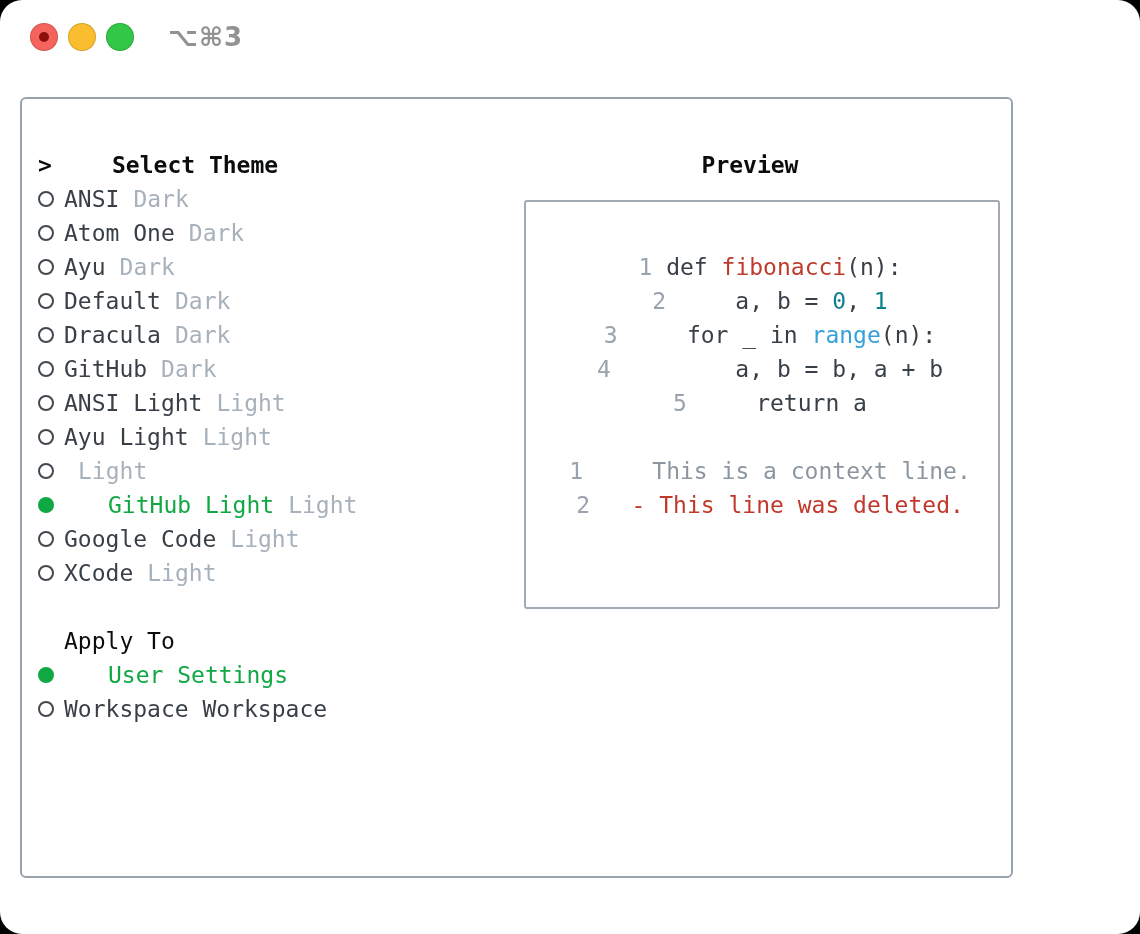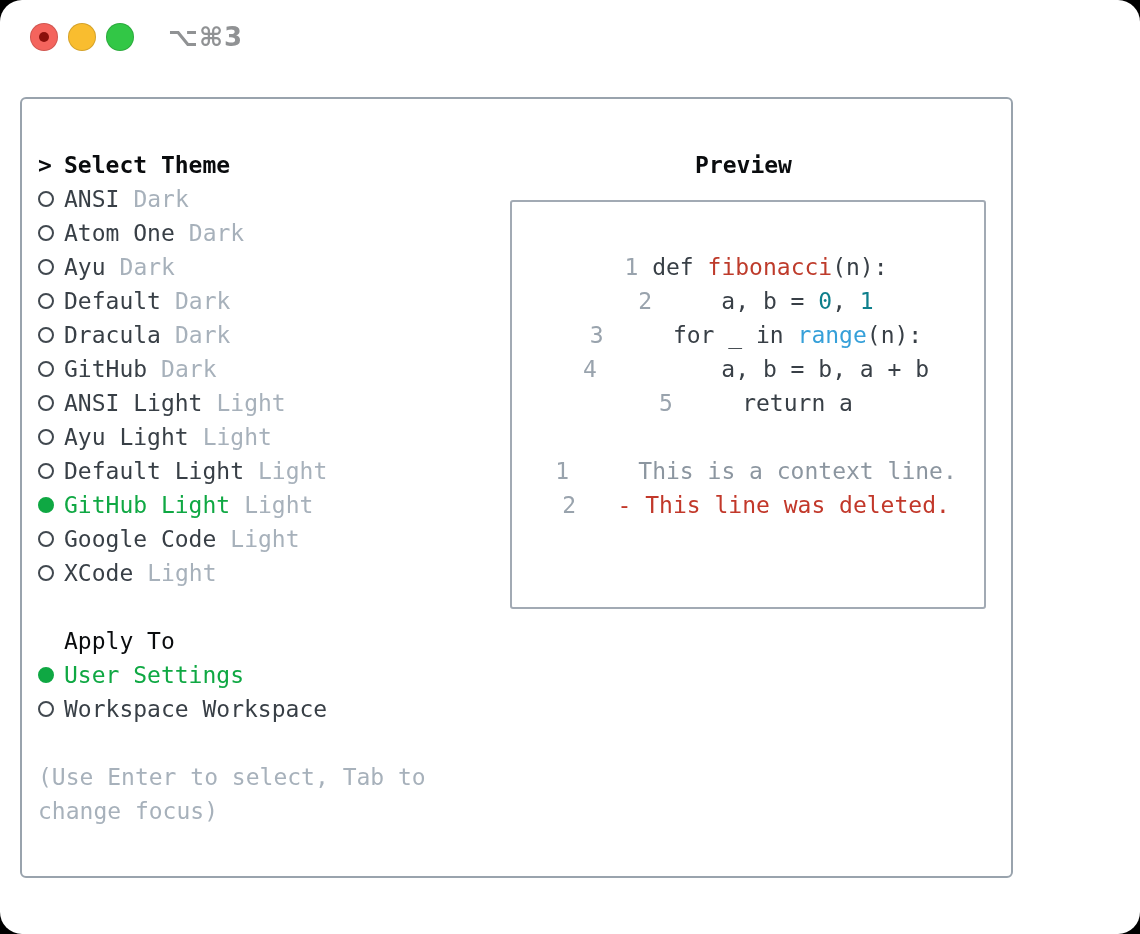--- a/index.html
+++ b/index.html
@@ -46,41 +46,41 @@
     padding:49px 24px 0 16px;
     font-size:23px; line-height:34px;
     color:var(--text-dark,#383f46);
   }
   .left-col { width:462px; flex:none; }
   .right-col { flex:1;text-align:center; }
   .row { height:34px; display:flex; align-items:center; }
   .row.spacer { }
   .bullet { width:26px; flex:none; display:flex; align-items:center; }
   .prompt { font-weight:bold; color:#0a0c0e; }
-  .header-text { font-weight:bold; color:#0a0c0e; }
+  .header-text { font-weight:bold; color:#0a0c0e;margin-left:48px; }
   .radio {
     width:16px; height:16px; border-radius:50%;
     border:2px solid #41484f; box-sizing:border-box;
   }
   .radio.selected {
     border-color:var(--accent-green,#0fa843);
     background:var(--accent-green,#0fa843);
   }
   .opt-name { color:var(--text-dark,#383f46); }
-  .opt-name.selected { color:var(--accent-green,#0fa843); }
+  .opt-name.selected { color:var(--accent-green,#0fa843);margin-left:44px; }
   .opt-tag { color:var(--muted-gray,#a7b1bb); margin-left:14px; }
   .apply-title { color:#0a0c0e; }
   .hint {
     color:var(--muted-gray,#a7b1bb);
     line-height:34px;
   }
   
   .preview-title { font-weight:bold; color:#0a0c0e; height:34px; }
   .preview-box {
-    margin-left:10px; margin-top:18px;
+    margin-left:24px; margin-top:18px;
     width:476px; height:409px; box-sizing:border-box;
     border:2px solid #a2aab4; border-radius:3px;
     padding:48px 0 0 16px;
     overflow:hidden;
   }
   .code-line { height:34px; white-space:pre; }
   .c-num     { color:var(--line-number-gray,#99a3ad); }
   .c-plain   { color:var(--text-dark,#383f46); }
   .c-fn      { color:var(--function-red,#be3b2b); }
   .c-lit     { color:var(--literal-teal,#0e7f8c); }
@@ -166,21 +166,20 @@
             <span class="bullet">
               <span class="radio"></span>
             </span>
             <span class="opt-name">Ayu Light</span>
             <span class="opt-tag">Light</span>
           </div>
           <div class="row">
             <span class="bullet">
               <span class="radio"></span>
             </span>
-            <span class="opt-name">Default Light</span>
             <span class="opt-tag">Light</span>
           </div>
           <div class="row">
             <span class="bullet">
               <span class="radio selected"></span>
             </span>
             <span class="opt-name selected">GitHub Light</span>
             <span class="opt-tag">Light</span>
           </div>
           <div class="row">
@@ -211,21 +210,20 @@
             <span class="opt-name selected">User Settings</span>
           </div>
           <div class="row">
             <span class="bullet">
               <span class="radio"></span>
             </span>
             <span class="opt-name">Workspace Workspace</span>
           </div>
         </div>
       <div class="row spacer"></div>
-      <div class="hint">(Use Enter to select, Tab to change focus)</div>
     </div>
 
     <div class="right-col">
       <div class="preview-title">Preview</div>
       <div class="preview-box">
         <div id="code-lines">
             <div class="code-line"><span class="c-num">1</span><span class="c-plain"> def </span><span class="c-fn">fibonacci</span><span class="c-plain">(n):</span></div>
             <div class="code-line"><span class="c-num">2</span><span class="c-plain">     a, b = </span><span class="c-lit">0</span><span class="c-plain">, </span><span class="c-lit">1</span></div>
             <div class="code-line"><span class="c-num">3</span><span class="c-plain">     for _ in </span><span class="c-builtin">range</span><span class="c-plain">(n):</span></div>
             <div class="code-line"><span class="c-num">4</span><span class="c-plain">         a, b = b, a + b</span></div>

